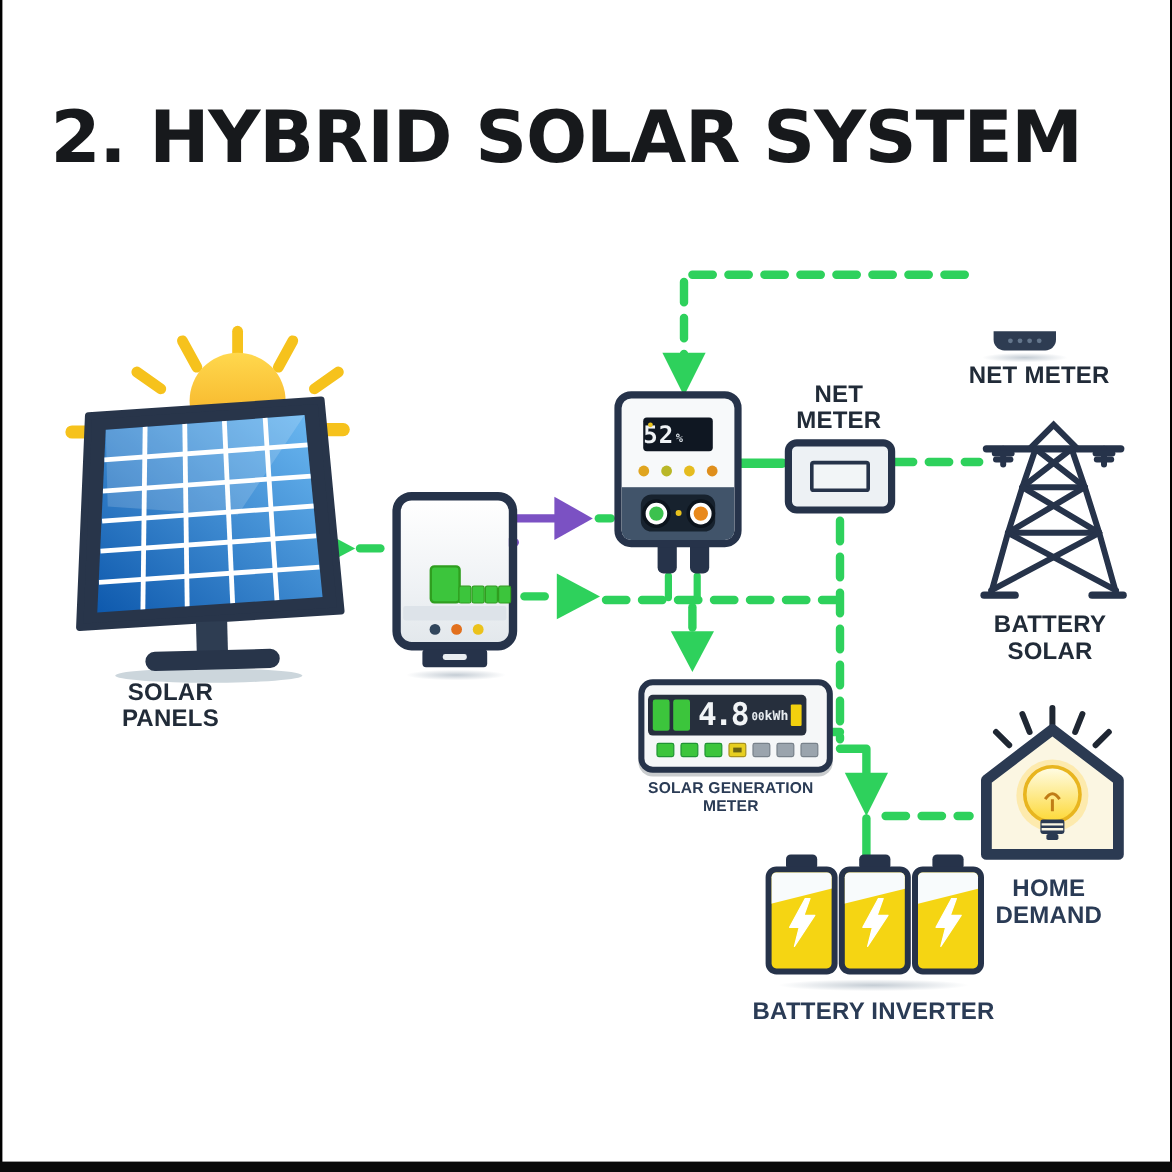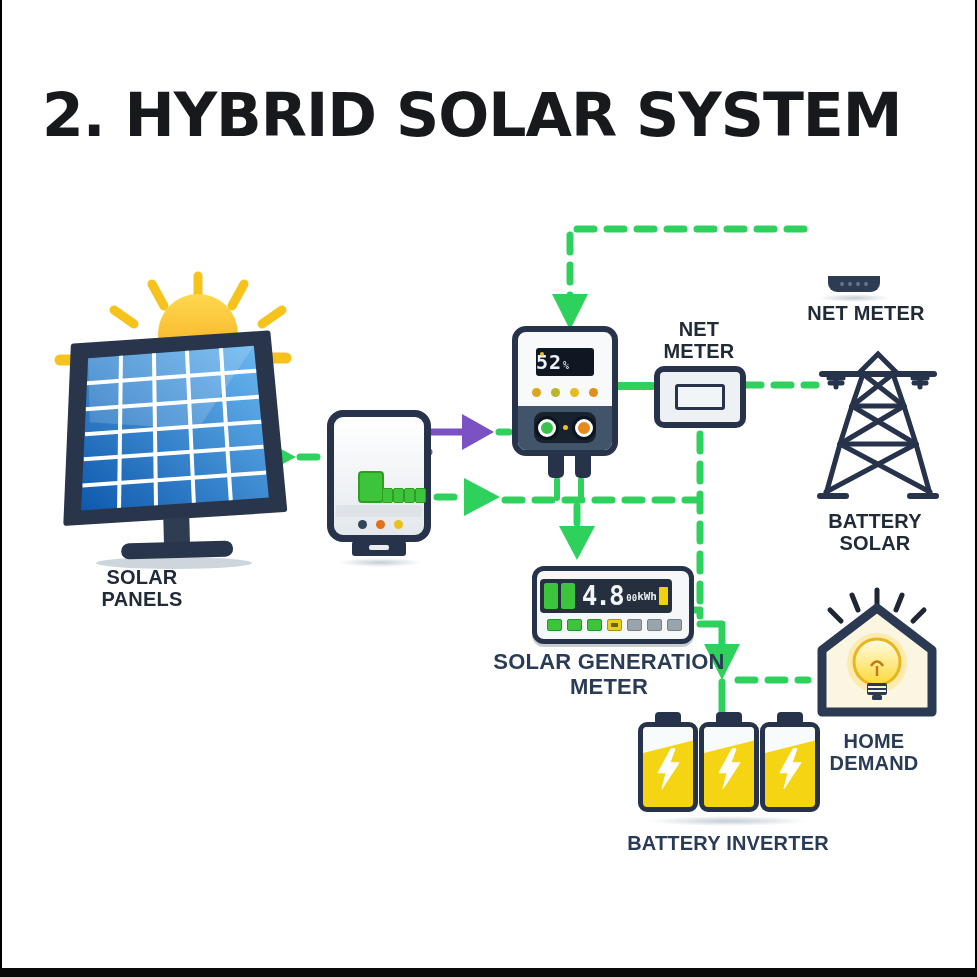--- a/index.html
+++ b/index.html
@@ -17,21 +17,21 @@
   .gsolid{stroke:var(--wire-green,#2ed15c);stroke-width:7;fill:none;stroke-linecap:round;stroke-linejoin:round;}
   .garrow{fill:var(--wire-green,#2ed15c);}
   .pline{stroke:var(--arrow-purple,#7b51c3);stroke-width:7;fill:none;stroke-linecap:round;}
   .parrow{fill:var(--arrow-purple,#7b51c3);}
 
   .node,.lbl,.shadow{position:absolute;}
   .node{z-index:2;}
   .lbl{z-index:3;font:bold 20px "Liberation Sans",sans-serif;color:var(--label-dark,#212b38);
        text-align:center;line-height:1.12;transform:translateX(-50%);white-space:nowrap;letter-spacing:.2px;}
   .lbl.navy{color:var(--label-navy,#2a3b55);}
-  .lbl.small{font-size:22px;}
+  .lbl.small{font-size:13px;}
   .shadow{z-index:0;background:radial-gradient(ellipse at center,rgba(148,163,177,.55),rgba(148,163,177,0) 70%);}
 
   
   .inverter{left:327px;top:410px;width:90px;height:118px;border:7px solid var(--device-navy,#26334a);
             border-radius:16px;background:linear-gradient(180deg,#ffffff 0%,#eef1f4 65%,#e3e8ec 100%);}
   .inv-chart-sq{position:absolute;left:24px;top:54px;width:22px;height:28px;border-radius:4px;
             background:var(--display-green,#4fc332);border:2px solid #2f9e1f;}
   .inv-bar{position:absolute;width:9px;height:13px;top:71px;border-radius:2px;
             background:var(--display-green,#4fc332);border:1px solid #2f9e1f;}
   .inv-strip{position:absolute;left:2px;right:2px;top:88px;height:12px;background:#dde3e9;border-radius:2px;}

